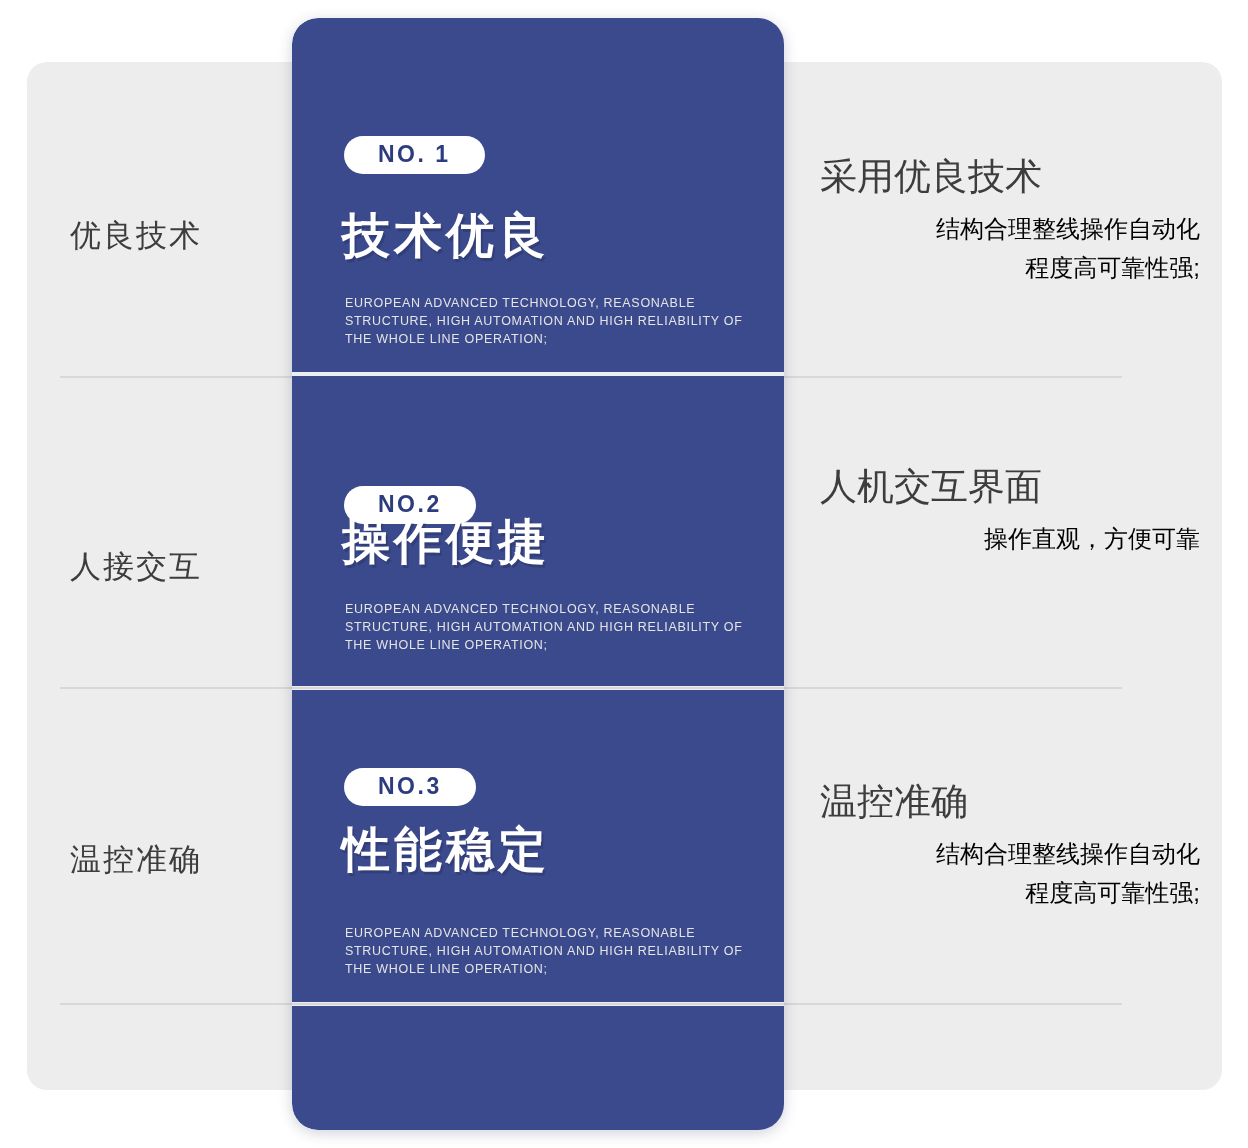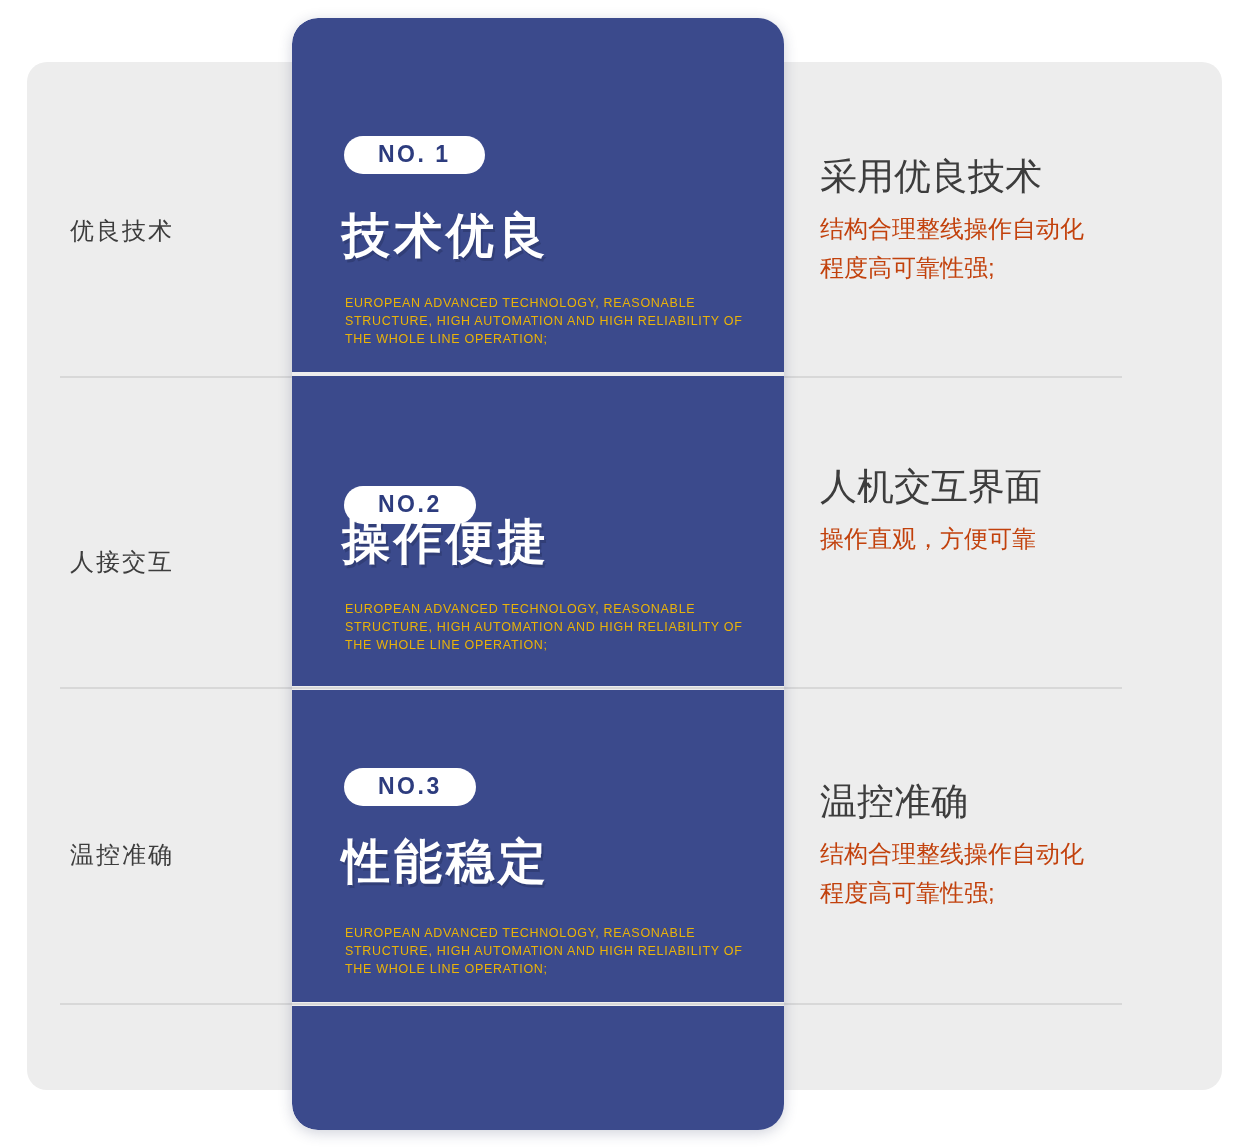--- a/index.html
+++ b/index.html
@@ -49,21 +49,21 @@
     position: absolute;
     left: 60px;
     top: 62px;
     width: 230px;
     height: 1028px;
   }
   .left-label {
     position: absolute;
     left: 0;
     width: 230px;
-    font-size: 24px;
+    font-size: 31px;
     color: #3d3d3d;
     letter-spacing: 2px;
     text-align: left;
     padding-left: 10px;
     box-sizing: border-box;
     font-family: "Liberation Sans", "DejaVu Sans", sans-serif;
   }
   .left-label.l1 { top: 153px; }
   .left-label.l2 { top: 477px; margin-top: 7px; }
   .left-label.l3 { top: 777px; }
@@ -119,28 +119,28 @@
     font-size: 48px;
     font-weight: bold;
     letter-spacing: 4px;
     line-height: 1;
     text-shadow: 2px 3px 0 rgba(28, 36, 74, 0.30);
     font-family: "Liberation Sans", "DejaVu Sans", sans-serif;
     white-space: nowrap;
   }
   .c1 .headline { top: 194px; }
   .c2 .headline { top: 142px; }
-  .c3 .headline { top: 148px; }
+  .c3 .headline { top: 136px; }
 
   
   .eng {
     position: absolute;
     left: 53px;
     width: 400px;
-    color: #eab308;
+    color: #e5e5e5;
     font-size: 12.5px;
     letter-spacing: 0.7px;
     line-height: 1.45;
     font-family: "Liberation Sans", "DejaVu Sans", sans-serif;
   }
   .c1 .eng { top: 276px; }
   .c2 .eng { top: 224px; }
   .c3 .eng { top: 234px; }
 
   
@@ -158,23 +158,24 @@
 
   .rb-heading {
     font-size: 37px;
     color: #3d3d3d;
     line-height: 1.35;
     margin-bottom: 8px;
     font-family: "Liberation Sans", "DejaVu Sans", sans-serif;
   }
   .rb-line {
     font-size: 24px;
-    color: #c2410c;
+    color: #000000;
     line-height: 1.62;
     font-family: "Liberation Sans", "DejaVu Sans", sans-serif;
+    text-align: right;
   }
 </style>
 </head>
 <body>
 
 <div class="stage">
 
   <div class="gray-panel"></div>
 
   <div class="divider d1"></div>

